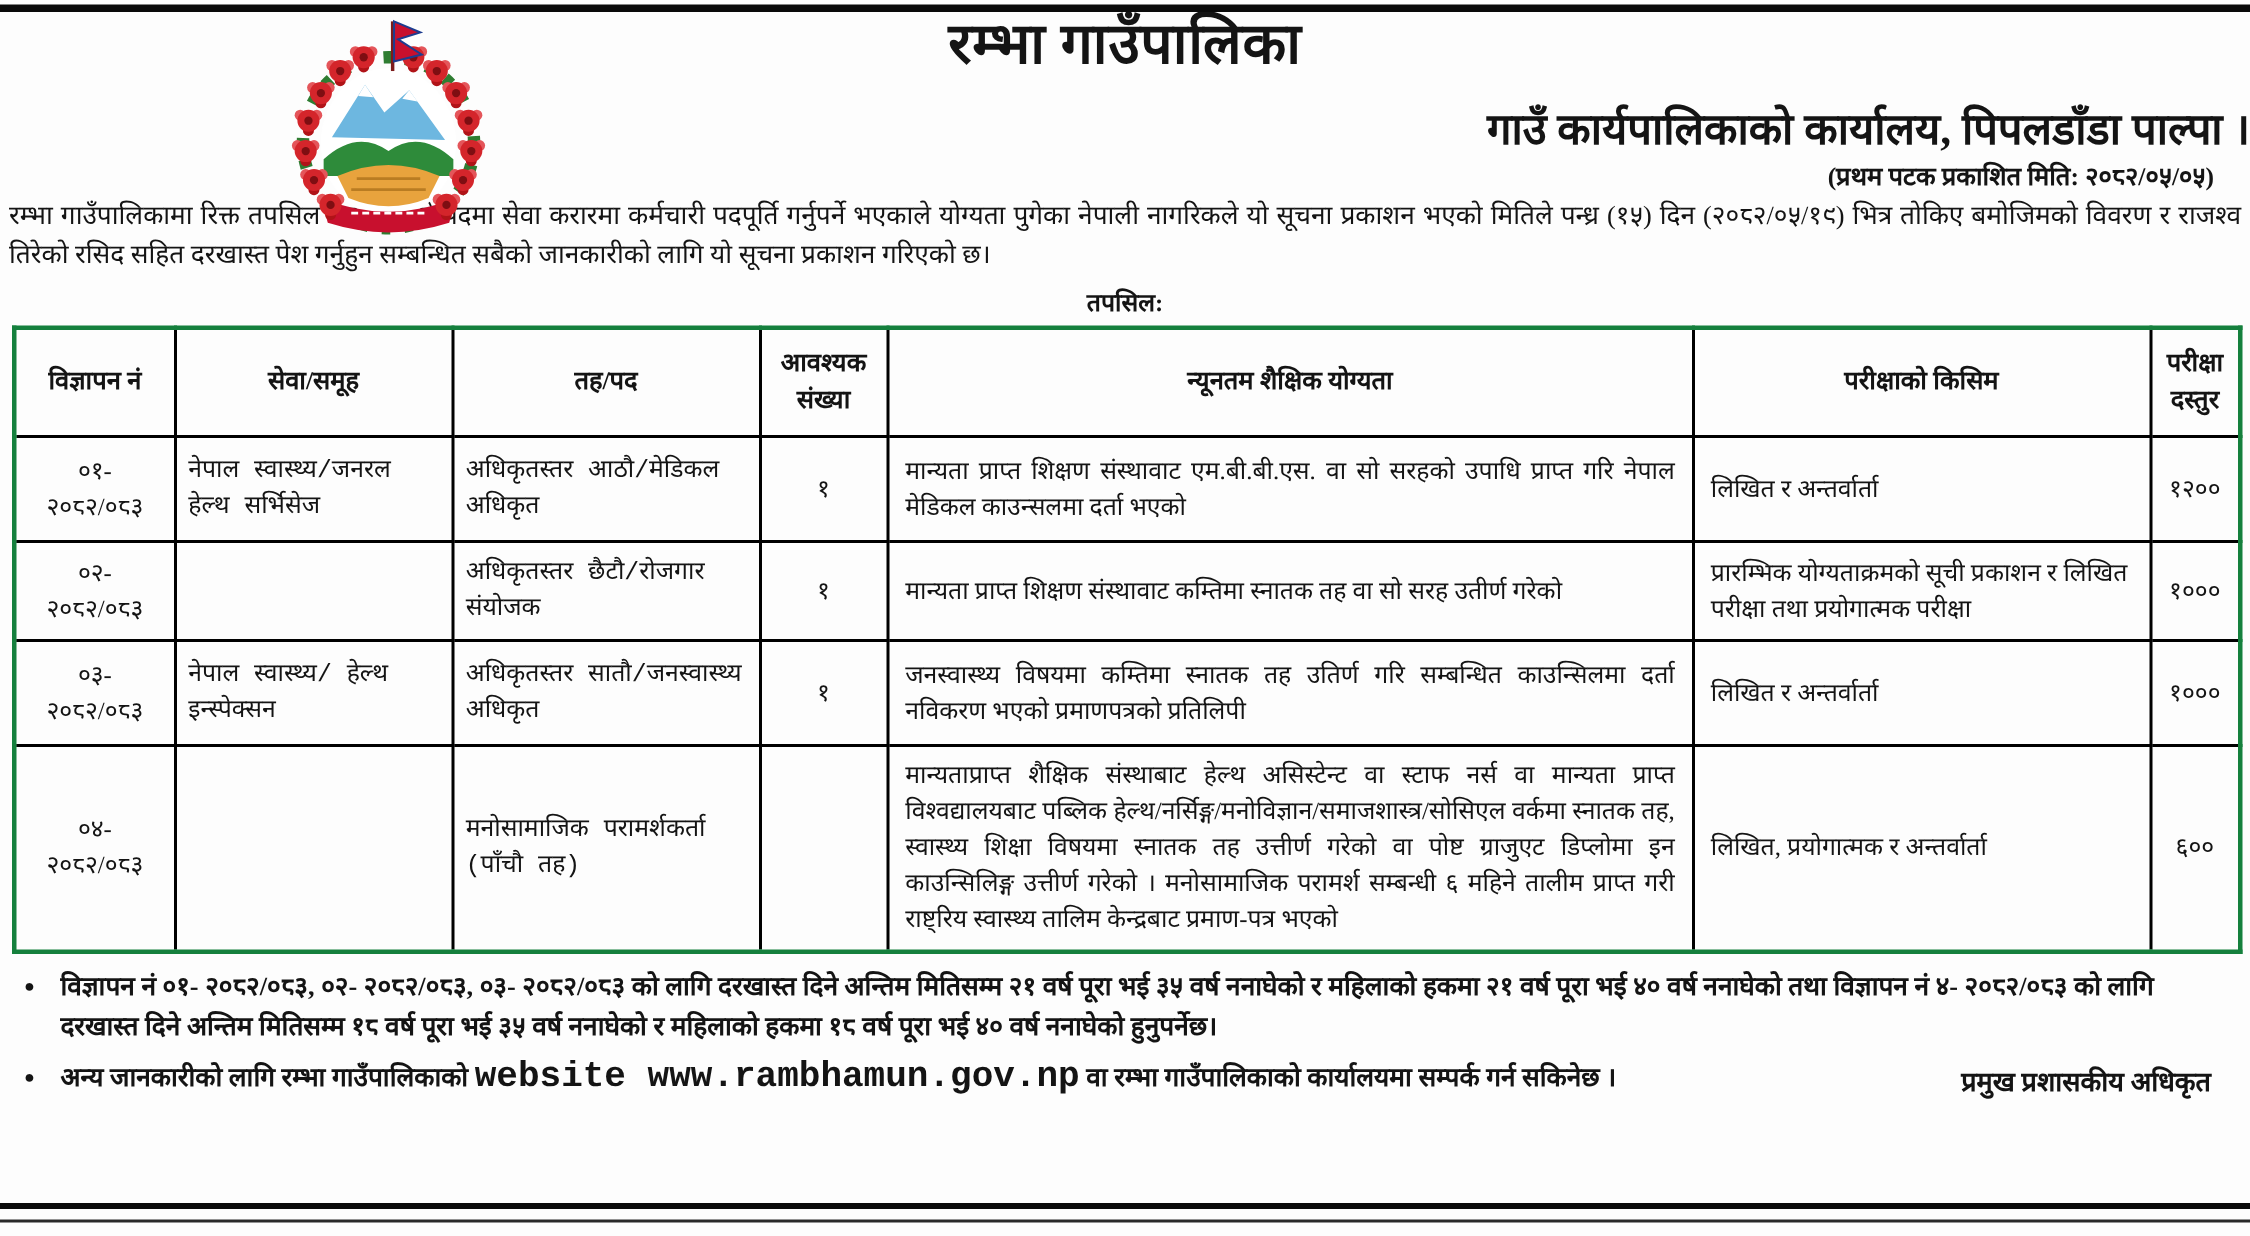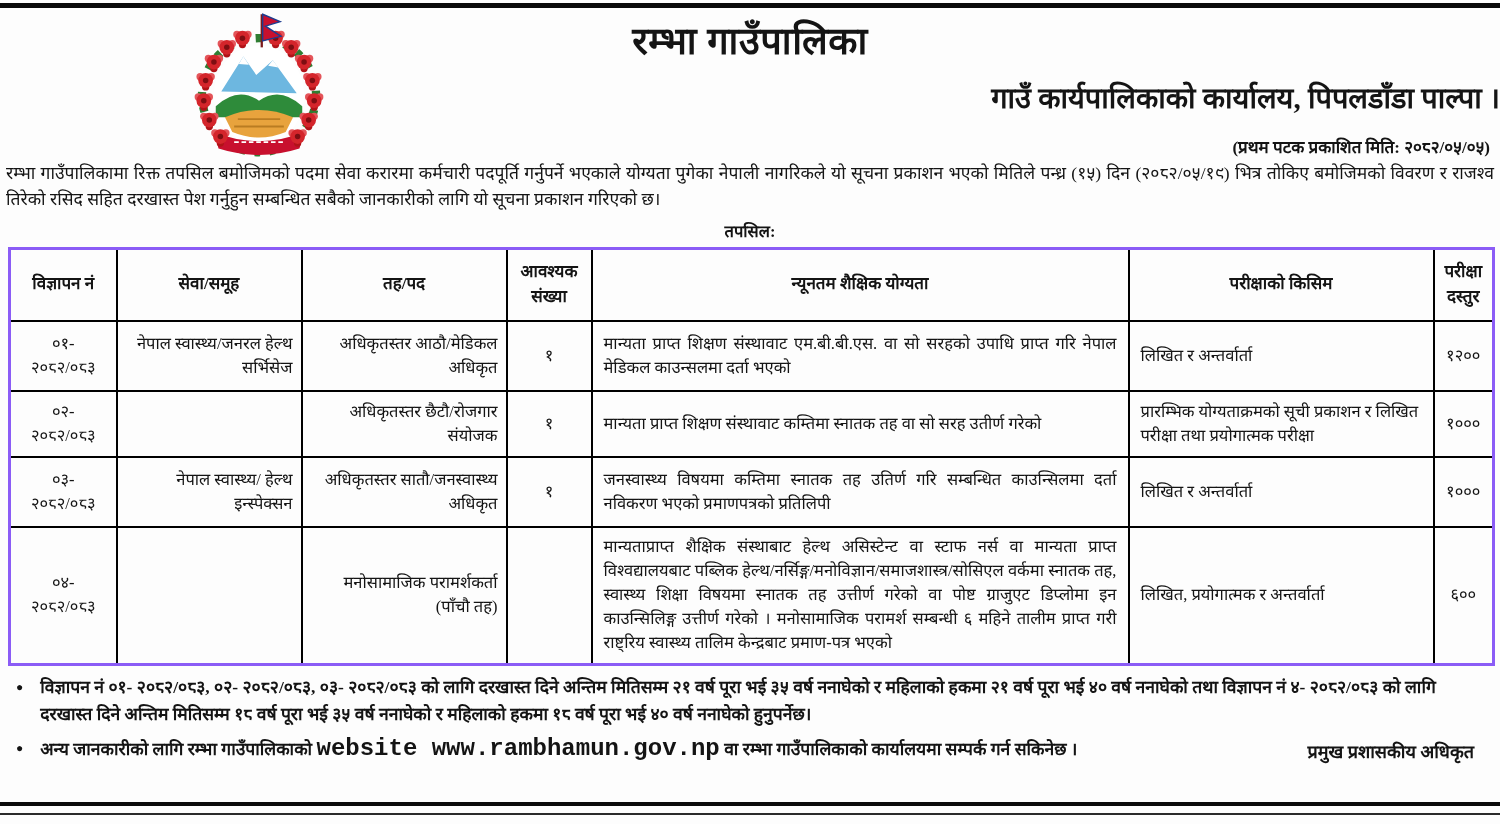--- a/index.html
+++ b/index.html
@@ -4,42 +4,42 @@
 <style>
   * { box-sizing: border-box; margin: 0; padding: 0; }
   html,body { background:#e9e9e9; }
   body { font-family: "Liberation Serif", "DejaVu Serif", serif; color:#141414; }
   .page { position:relative; width:1500px; height:824px; background:#fdfdfd; overflow:hidden; margin:0 auto; }
 
   .top-rule { position:absolute; top:3px; left:0; right:0; height:5px; background:#0a0a0a; }
 
   .logo { position:absolute; left:190px; top:10px; }
 
-  .header { padding-top:13px; text-align:center; }
+  .header { padding-top:1px; text-align:center; }
   .muni-title { font-size:38px; font-weight:bold; letter-spacing:.5px; }
   .office-title { font-size:29px; font-weight:bold; margin-top:12px;text-align:right; }
   .banner { display:inline-block; background:#0c0c0c; color:#ffffff; font-size:33px; font-weight:bold;
             padding:7px 30px 11px; margin-top:12px; min-width:770px; }
 
-  .date-line { text-align:right; font-weight:bold; font-size:17px; padding-right:10px; margin-top:19px; }
+  .date-line { text-align:right; font-weight:bold; font-size:17px; padding-right:24px; margin-top:1px; }
 
   .intro { font-size:17.5px; line-height:26px; text-align:justify; padding:0 6px; margin-top:2px; }
 
   .caption { text-align:center; font-weight:bold; font-size:16.5px; margin:7px 0 5px; }
 
-  table { border-collapse:collapse; margin:0 8px; width:1484px; table-layout:fixed; border:3px solid #8b5cf6; }
+  table { border-collapse:collapse; margin:0 8px; width:1484px; table-layout:fixed; border:3px solid #15803d; }
   th, td { border:2.5px solid #000; font-size:16.5px; line-height:1.45; padding:4px 8px; vertical-align:middle; }
   th { font-weight:bold; text-align:center; font-size:17px; }
   thead tr { height:72px; }
   tbody tr:nth-child(1){ height:70px; }
   tbody tr:nth-child(2){ height:66px; }
   tbody tr:nth-child(3){ height:70px; }
   tbody tr:nth-child(4){ height:138px; }
   td:nth-child(1){ text-align:center; white-space:pre-line; }
-  td:nth-child(2), td:nth-child(3){ text-align:right; }
+  td:nth-child(2), td:nth-child(3){ text-align:left;font-family:Liberation Mono, monospace; }
   td:nth-child(4){ text-align:center; }
   td:nth-child(5){ text-align:justify; padding:4px 11px; }
   td:nth-child(6){ text-align:left; padding:4px 11px;margin-top:28px; }
   td:nth-child(7){ text-align:center; }
 
   .notes { margin-top:8px; padding:0 10px; }
   .note { display:flex; gap:17px; font-size:17.5px; line-height:27px; font-weight:600; }
   .note::before { content:"●"; font-size:12px; line-height:27px; margin-left:6px; }
   .note-row { display:flex; justify-content:space-between; align-items:flex-end; margin-top:7px; }
   .url { font-family:Liberation Mono, monospace; font-size:24px; font-weight:bold; }

